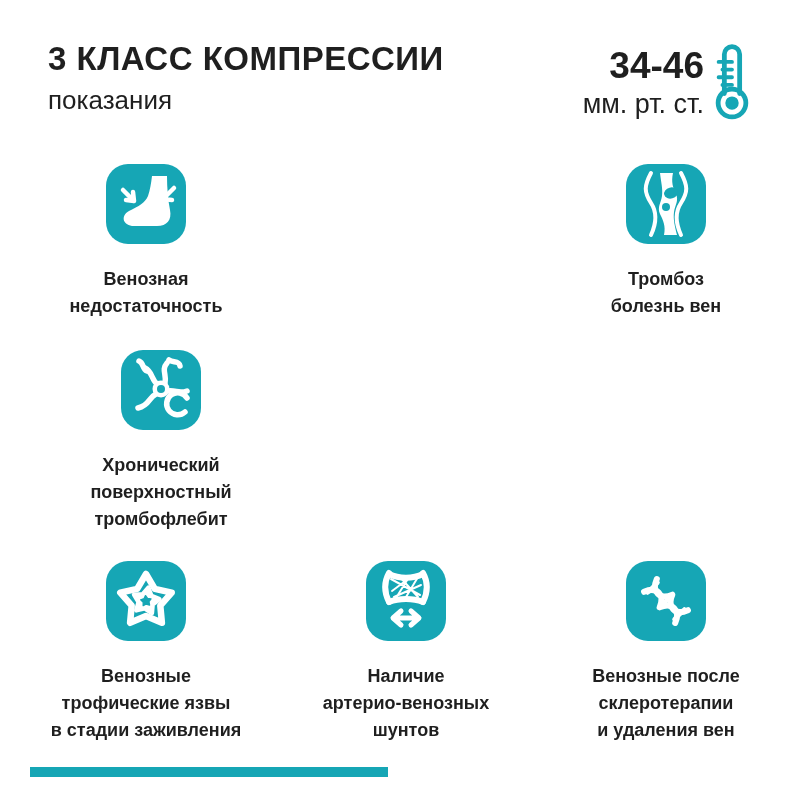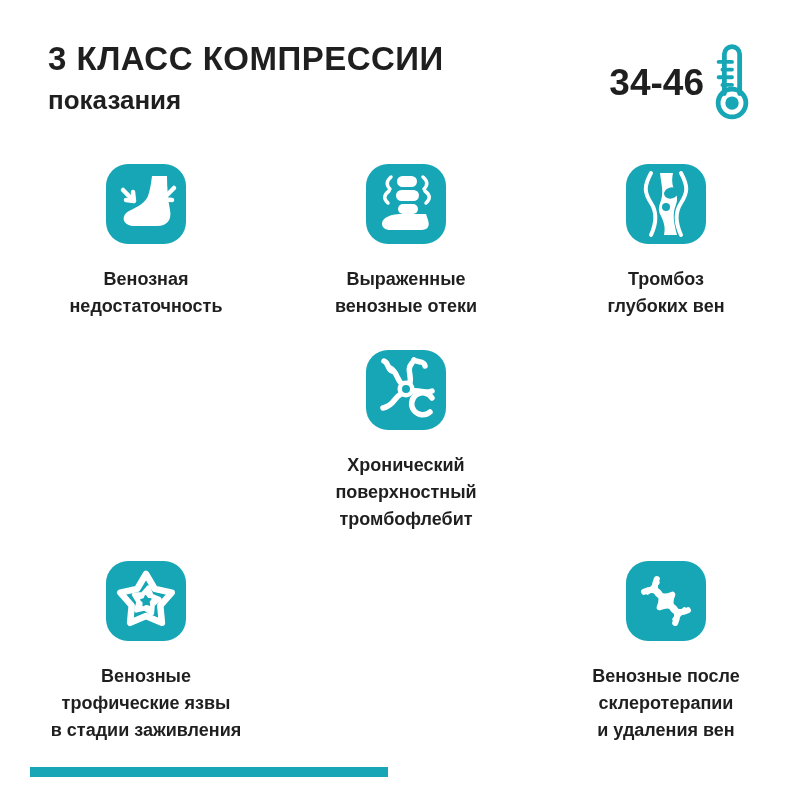--- a/index.html
+++ b/index.html
@@ -5,30 +5,30 @@
   :root { --accent:#16a6b5; --ink:#1f1f1f; --bg:#ffffff; }
   * { box-sizing:border-box; }
   html,body { margin:0; padding:0; }
   body { width:800px; height:800px; background:var(--bg);
          font-family:"Liberation Sans","DejaVu Sans",sans-serif; color:var(--ink); }
   .page { position:relative; width:800px; height:778px; overflow:hidden; }
 
   .header { display:flex; justify-content:space-between; align-items:flex-start;
             padding:40px 46px 0 48px; }
   .title { font-size:33px; font-weight:800; letter-spacing:.5px; line-height:1.15; }
-  .subtitle { font-size:26px; font-weight:700; margin-top:7px; }
+  .subtitle { font-size:26px; font-weight:400; margin-top:7px; }
   .pressure { display:flex; align-items:center; gap:6px; }
   .pressure-text { text-align:right; }
   .pressure-value { font-size:37px; font-weight:800; line-height:1.1; }
   .pressure-unit { font-size:27px; font-weight:400; margin-top:2px; }
   .thermo svg { display:block; }
 
   .row { display:flex; justify-content:space-between; padding:0 14px 0 26px; }
   .row1 { margin-top:38px; }
-  .row2 { margin-top:30px; justify-content:center; }
+  .row2 { margin-top:30px; }
   .row3 { margin-top:28px; }
   .cell { width:240px; display:flex; flex-direction:column; align-items:center; }
   .row2 .cell { width:270px; }
 
   .tile { width:80px; height:80px; border-radius:22px; background:var(--accent);
           display:flex; align-items:center; justify-content:center; }
   .tile svg { width:80px; height:80px; display:block; }
   .wh { fill:#fff; }
   .ws { stroke:#fff; fill:none; stroke-linecap:round; stroke-linejoin:round; }
   .acc { fill:var(--accent); }
@@ -46,20 +46,21 @@
 <div class="page">
 
   <div class="header">
     <div>
       <div class="title">3 КЛАСС КОМПРЕССИИ</div>
       <div class="subtitle">показания</div>
     </div>
     <div class="pressure">
       <div class="pressure-text">
         <div class="pressure-value">34-46</div>
+        <div class="pressure-unit">мм. рт. ст.</div>
       </div>
       <div class="thermo">
         <svg width="44" height="86" viewBox="0 0 46 88">
           <path class="accs" stroke-width="5" d="M15 55 V14 a8 8 0 0 1 16 0 V55"></path>
           <circle class="accs" stroke-width="5" cx="23" cy="65" r="14.5"></circle>
           <circle class="acc" cx="23" cy="65" r="7"></circle>
           <path class="accs" stroke-width="4" d="M9 22 H23 M13 30 H23 M9 38 H23 M13 46 H23"></path>
         </svg>
       </div>
     </div>
@@ -73,42 +74,29 @@
           <path class="ws" stroke-width="4.5" d="M17 26 L28 37 M28 37 L20 36 M28 37 L27 28"></path>
           <path class="ws" stroke-width="4.5" d="M68 24 L57 35 M57 35 L58 26 M57 35 L66 36"></path>
         </svg>
       </div>
       <div class="caption">Венозная
 недостаточность</div>
     </div>
     <div class="cell">
       <div class="tile">
         <svg viewBox="0 0 80 80">
-          <path class="wh" d="M21 53 c-8 4 -6 13 3 13 h31 c7 0 9 -4 7 -10 l-2 -6 H38 c-7 0 -11 0 -17 3 z"></path>
-          <rect class="wh" x="31" y="12" width="20" height="11" rx="5.5"></rect>
-          <rect class="wh" x="30" y="26" width="23" height="11" rx="5.5"></rect>
-          <rect class="wh" x="32" y="40" width="20" height="10" rx="5"></rect>
-          <path class="ws" stroke-width="3.5" d="M25 13 q-7 6 -1 12 M23 27 q-8 6 -1 12 M57 13 q7 6 1 12 M59 27 q8 6 1 12"></path>
-        </svg>
-      </div>
-      <div class="caption">Выраженные
-венозные отеки</div>
-    </div>
-    <div class="cell">
-      <div class="tile">
-        <svg viewBox="0 0 80 80">
           <path class="ws" stroke-width="4" d="M25 9 C18 22 18 28 25 39 C31 48 31 58 25 71"></path>
           <path class="ws" stroke-width="4" d="M55 9 C62 22 62 28 55 39 C49 48 49 58 55 71"></path>
           <path class="wh" d="M34 9 h13 c-2 9 0 15 3 21 c3 7 -1 11 -2 18 c-1 7 1 15 3 23 h-13 c2 -9 -1 -15 -4 -21 c-3 -7 1 -11 2 -18 c1 -7 -1 -14 -2 -23 z"></path>
           <ellipse class="acc" cx="45" cy="29" rx="7" ry="5.5" transform="rotate(-15 45 29)"></ellipse>
           <circle class="acc" cx="40" cy="43" r="4"></circle>
         </svg>
       </div>
       <div class="caption">Тромбоз
-глубоких вен</div>
+болезнь вен</div>
     </div>
   </div>
 
   <div class="row row2">
     <div class="cell">
       <div class="tile">
         <svg viewBox="0 0 80 80">
           <path class="ws" stroke-width="5.5" d="M37 35 C30 30 32 22 24 18"></path>
           <path class="ws" stroke-width="5.5" d="M18 11 C23 13 21 19 26 21"></path>
           <path class="ws" stroke-width="5.5" d="M44 33 C46 25 40 20 46 13"></path>
@@ -135,20 +123,35 @@
           <polygon class="acc" stroke="var(--accent)" stroke-width="7" stroke-linejoin="round" points="40,13 48.8,27.9 65.7,31.7 54.3,44.6 55.9,61.8 40,55 24.1,61.8 25.7,44.6 14.3,31.7 31.2,27.9" transform="translate(40 40) rotate(-5) scale(0.2) translate(-40 -40)"></polygon>
         </svg>
       </div>
       <div class="caption">Венозные
 трофические язвы
 в стадии заживления</div>
     </div>
     <div class="cell">
       <div class="tile">
         <svg viewBox="0 0 80 80">
+          <path class="ws" stroke-width="2" d="M25 18 L54 34 M33 15 L52 36 M43 16 L30 37 M52 16 L40 36 M26 30 L46 15 M28 36 L55 24"></path>
+          <path class="ws" stroke-width="6" d="M23 12 C18 21 18 31 23 41"></path>
+          <path class="ws" stroke-width="6" d="M57 12 C62 21 62 31 57 41"></path>
+          <path class="ws" stroke-width="6" d="M23 13 C33 18 47 18 57 13"></path>
+          <path class="ws" stroke-width="6" d="M23 41 C33 37 47 37 57 41"></path>
+          <path class="ws" stroke-width="5" d="M29 57 L51 57 M35 50 L27 57 L35 64 M45 50 L53 57 L45 64"></path>
+        </svg>
+      </div>
+      <div class="caption">Наличие
+артерио-венозных
+шунтов</div>
+    </div>
+    <div class="cell">
+      <div class="tile">
+        <svg viewBox="0 0 80 80">
           <g transform="rotate(-45 40 40)">
             <path class="ws" stroke-width="6" d="M31 18 C44 23 44 35 31 40 C44 45 44 57 31 62"></path>
             <path class="ws" stroke-width="6" d="M49 18 C36 23 36 35 49 40 C36 45 36 57 49 62"></path>
             <path class="ws" stroke-width="4.5" d="M33 21 H47 M33 40 H47 M33 59 H47"></path>
           </g>
         </svg>
       </div>
       <div class="caption">Венозные после
 склеротерапии
 и удаления вен</div>

